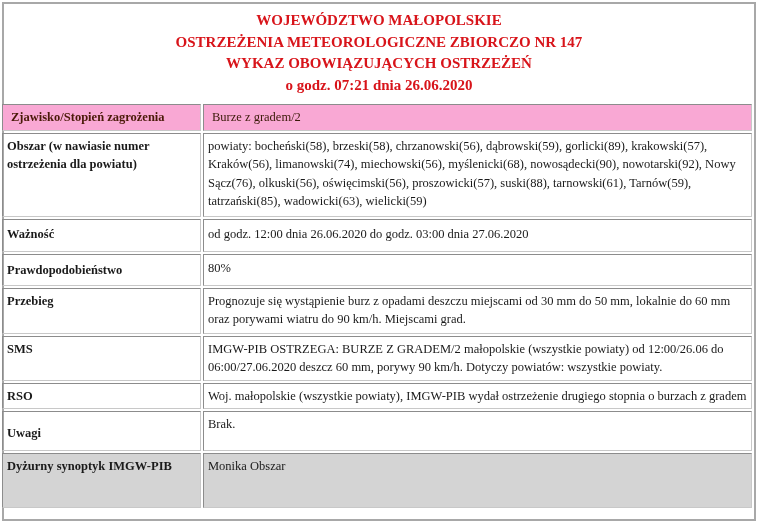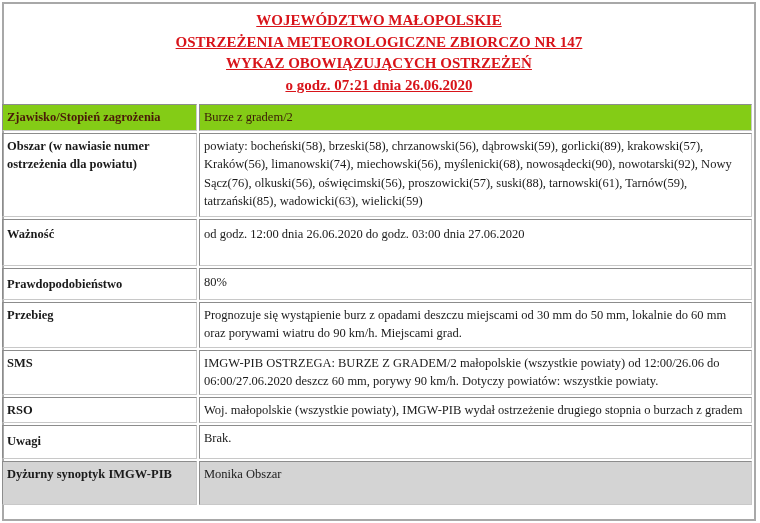--- a/index.html
+++ b/index.html
@@ -26,21 +26,20 @@
     }
     .header {
       height: 98px;
       text-align: center;
       color: #d8141a;
       font-weight: bold;
       font-size: 15px;
       line-height: 21.5px;
       padding-top: 6px;
       box-sizing: border-box;
-      text-decoration: underline;
     }
     .header div { white-space: nowrap; }
     table.warn {
       border-collapse: separate;
       border-spacing: 2px;
       width: 754px;
       margin-left: -2px;
       table-layout: fixed;
       position: absolute;
       top: 98px;
@@ -55,23 +54,24 @@
       vertical-align: top;
       font-size: 12.5px;
       line-height: 18.5px;
       padding: 3px 3px 3px 4px;
     }
     td.label {
       width: 186px;
       font-weight: bold;
     }
     tr.head td {
-      background: #84cc16;
+      background: #f9a8d4;
       color: #4a1a08;
       height: 16px;
+      padding-left: 8px;
     }
     tr.head td.value {
       font-weight: normal;
       color: #3a1a08;
     }
     tr.foot td {
       background: #d4d4d4;
     }
     td.value { font-weight: normal; margin-top: 37px; }
   </style>
@@ -91,41 +91,41 @@
         <tr class="head">
       <td class="label">Zjawisko/Stopień zagrożenia</td>
       <td class="value">Burze z gradem/2</td>
     </tr>
     <tr style="height:84px">
       <td class="label">Obszar (w nawiasie numer ostrzeżenia dla powiatu)</td>
       <td class="value">powiaty: bocheński(58), brzeski(58), chrzanowski(56), dąbrowski(59), gorlicki(89), krakowski(57), Kraków(56), limanowski(74), miechowski(56), myślenicki(68), nowosądecki(90), nowotarski(92), Nowy Sącz(76), olkuski(56), oświęcimski(56), proszowicki(57), suski(88), tarnowski(61), Tarnów(59), tatrzański(85), wadowicki(63), wielicki(59)</td>
     </tr>
     <tr>
       <td class="label" style="padding-top:5px;padding-bottom:0">Ważność</td>
-      <td class="value" style="padding-top:5px;padding-bottom:22px">od godz. 12:00 dnia 26.06.2020 do godz. 03:00 dnia 27.06.2020</td>
+      <td class="value" style="padding-top:5px;padding-bottom:8px">od godz. 12:00 dnia 26.06.2020 do godz. 03:00 dnia 27.06.2020</td>
     </tr>
     <tr>
       <td class="label" style="padding-top:6px;padding-bottom:5px">Prawdopodobieństwo</td>
       <td class="value" style="padding-top:4px;padding-bottom:7px">80%</td>
     </tr>
     <tr>
       <td class="label" style="padding-bottom:6px">Przebieg</td>
       <td class="value" style="padding-bottom:4px">Prognozuje się wystąpienie burz z opadami deszczu miejscami od 30 mm do 50 mm, lokalnie do 60 mm oraz porywami wiatru do 90 km/h. Miejscami grad.</td>
     </tr>
     <tr>
       <td class="label">SMS</td>
       <td class="value">IMGW-PIB OSTRZEGA: BURZE Z GRADEM/2 małopolskie (wszystkie powiaty) od 12:00/26.06 do 06:00/27.06.2020 deszcz 60 mm, porywy 90 km/h. Dotyczy powiatów: wszystkie powiaty.</td>
     </tr>
     <tr>
       <td class="label">RSO</td>
       <td class="value">Woj. małopolskie (wszystkie powiaty), IMGW-PIB wydał ostrzeżenie drugiego stopnia o burzach z gradem</td>
     </tr>
     <tr>
-      <td class="label" style="padding-top:6px;padding-bottom:7px">Uwagi</td>
+      <td class="label" style="padding-top:12px;padding-bottom:7px">Uwagi</td>
       <td class="value" style="padding-bottom:7px">Brak.</td>
     </tr>
-    <tr class="foot" style="height:44px">
+    <tr class="foot" style="height:55px">
       <td class="label">Dyżurny synoptyk IMGW-PIB</td>
       <td class="value">Monika Obszar</td>
     </tr>
   </tbody>
     </table>
 </div>
 
 </body></html>

